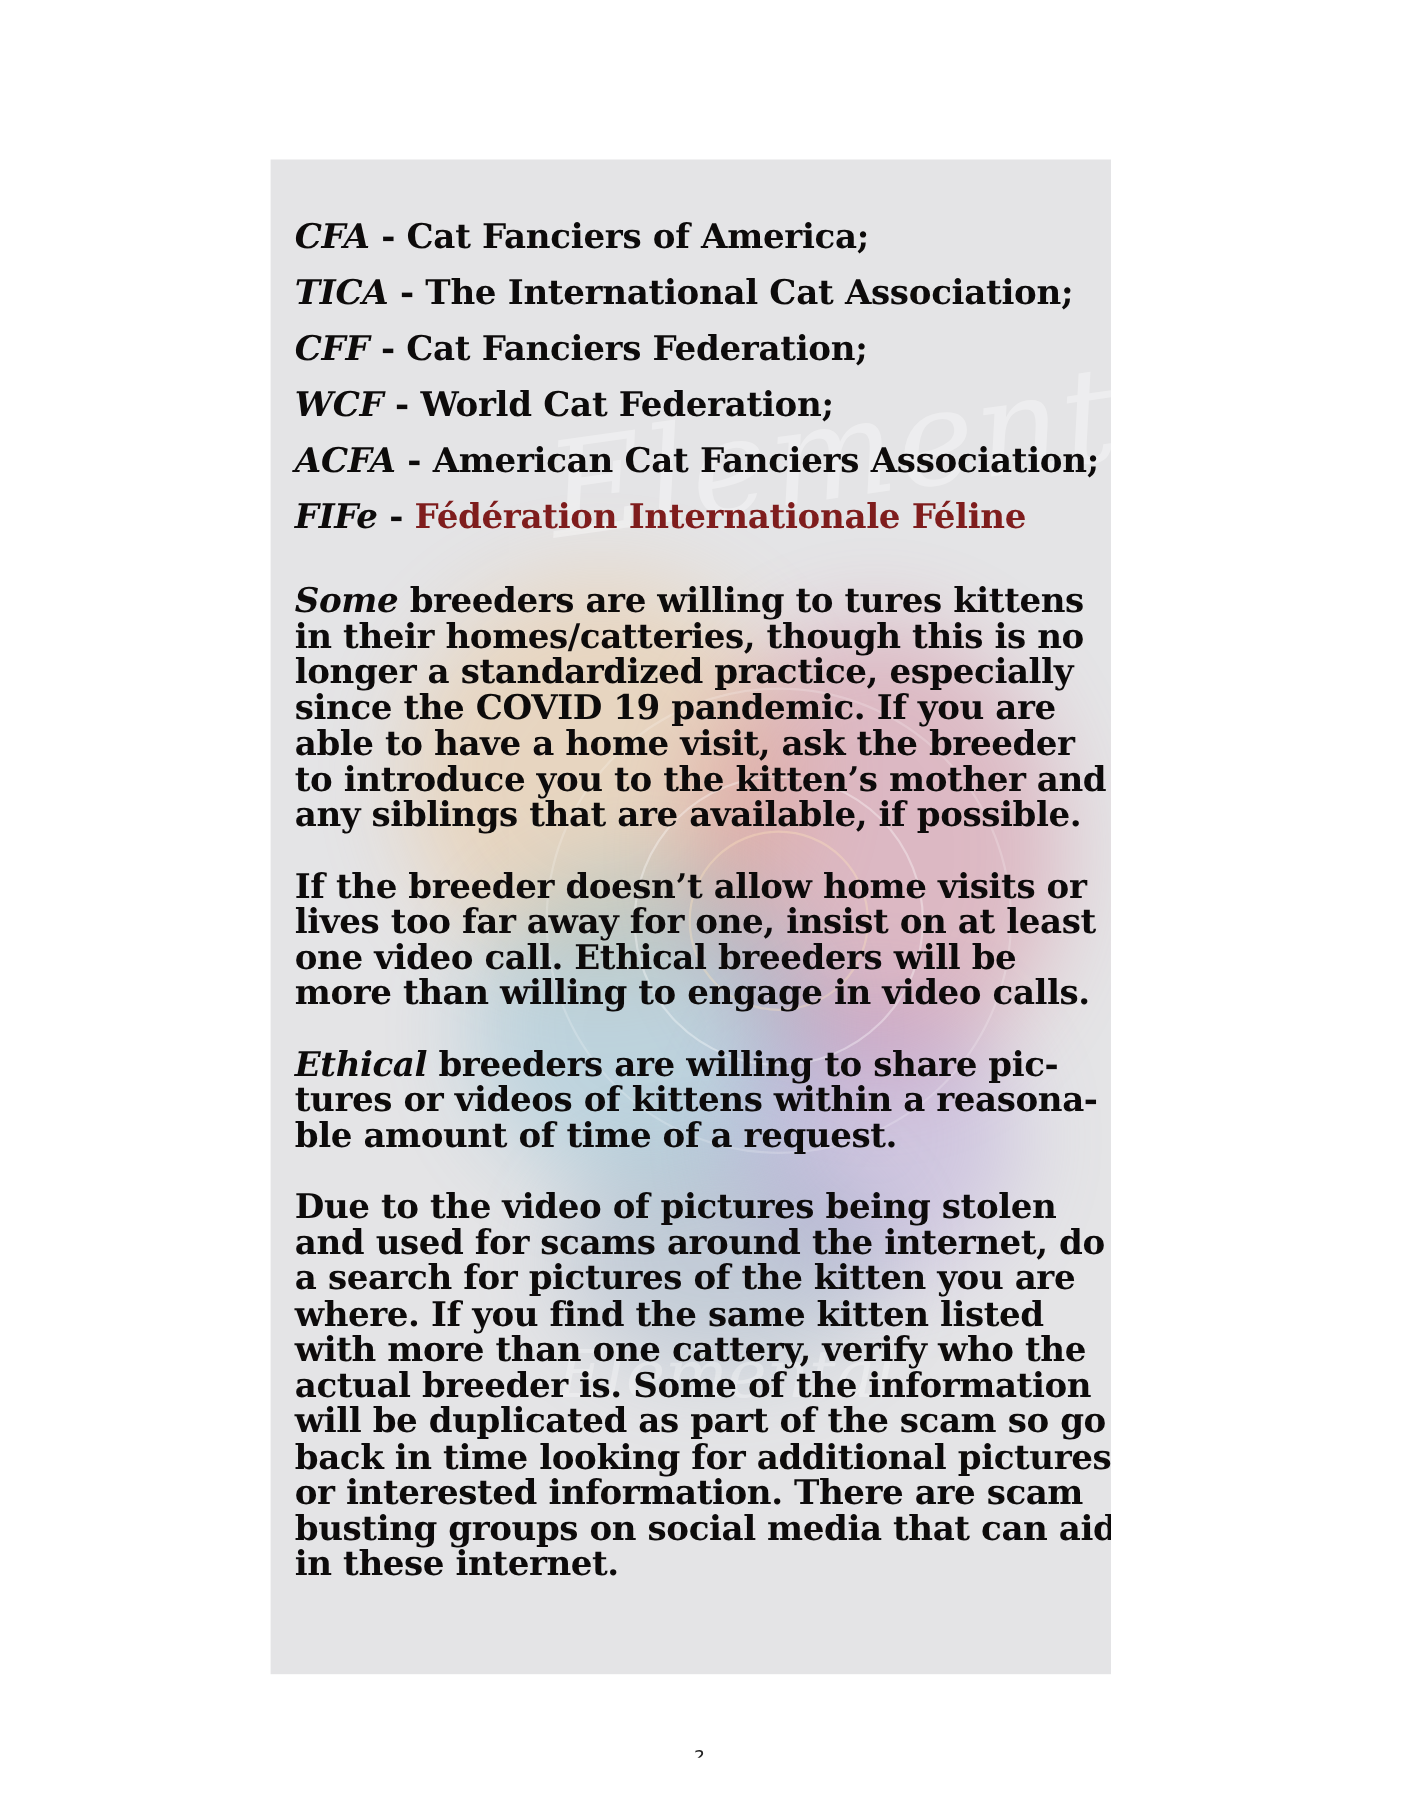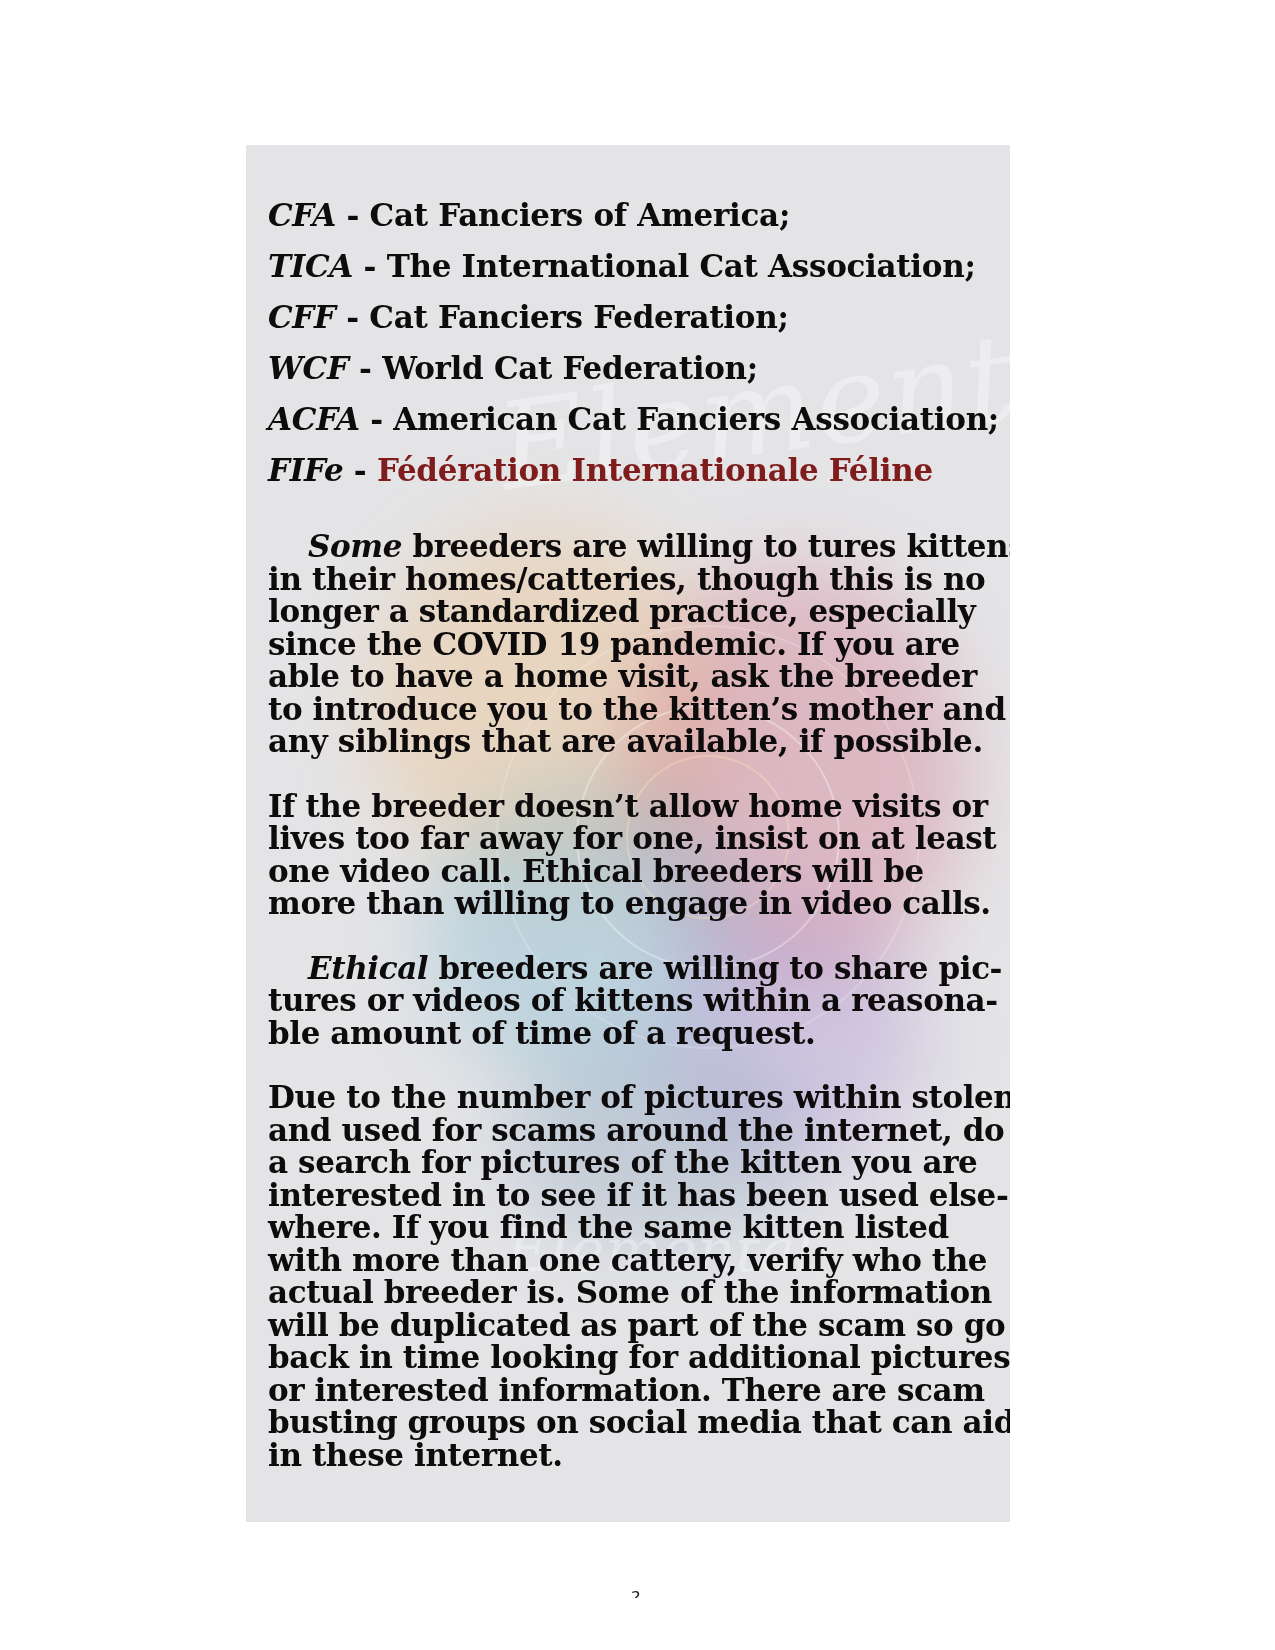--- a/index.html
+++ b/index.html
@@ -97,21 +97,20 @@
     }
     .para {
       margin: 0;
       font-weight: bold;
       font-size: 31px;
       line-height: 32.5px;
       letter-spacing: -0.4px;
     }
     .para .lead {
       font-style: italic;
-      margin-left: 40px;
     }
     .p1 { margin-top: 34px; }
     .p2 { margin-top: 32px; }
     .p3 { margin-top: 32px; }
     .p4 { margin-top: 32px; }
     .line { display: block; white-space: nowrap; }
     .page-number {
       position: absolute;
       left: 630px;
       top: 1586px;
@@ -180,24 +179,23 @@
       <span class="line">more than willing to engage in video calls.</span>
     </p>
 
     <p class="para p3">
       <span class="line"><span class="lead">Ethical</span><span> breeders are willing to share pic-</span></span>
       <span class="line">tures or videos of  kittens within a reasona-</span>
       <span class="line">ble amount of time of a request.</span>
     </p>
 
     <p class="para p4">
-      <span class="line">Due to the number of pictures within stolen</span>
+      <span class="line">Due to the video of pictures being stolen</span>
       <span class="line">and used for scams around the internet, do</span>
       <span class="line">a search for pictures of the kitten you are</span>
-      <span class="line">interested in to see if it has been used else-</span>
       <span class="line">where. If you find the same kitten listed</span>
       <span class="line">with more than one cattery, verify who the</span>
       <span class="line">actual breeder is. Some of the information</span>
       <span class="line">will be duplicated as part of the scam so go</span>
       <span class="line">back in time looking for additional pictures</span>
       <span class="line">or interested information. There are scam</span>
       <span class="line">busting groups on social media that can aid</span>
       <span class="line">in these internet.</span>
     </p>
   </div>

